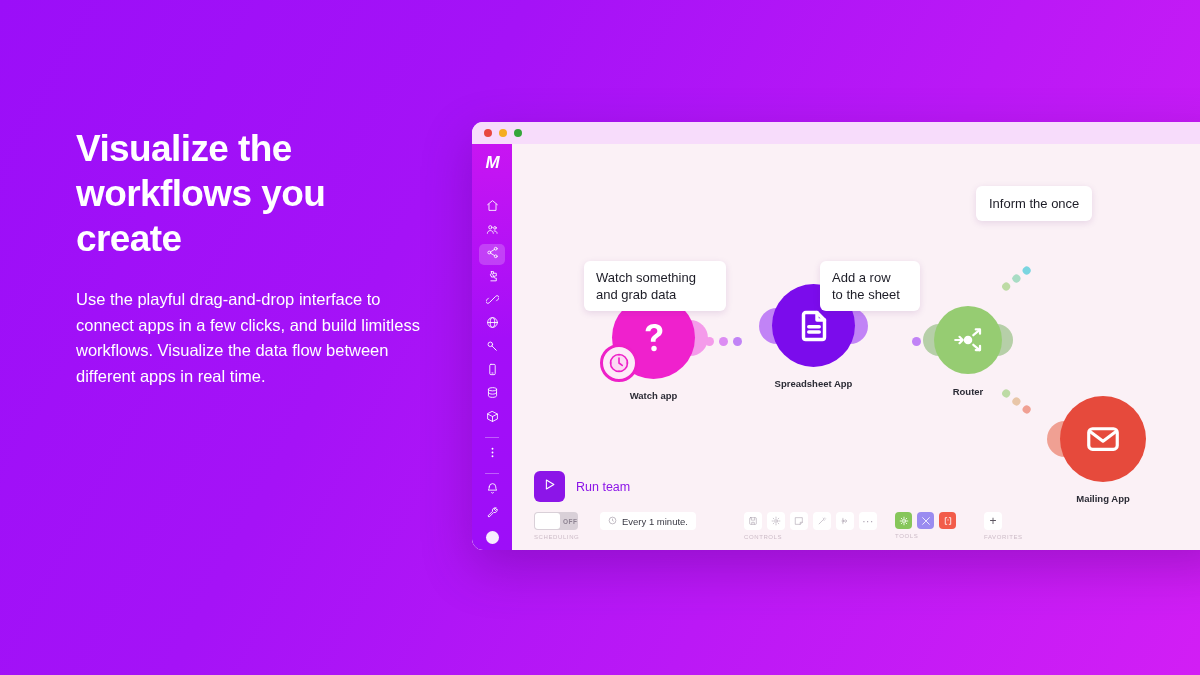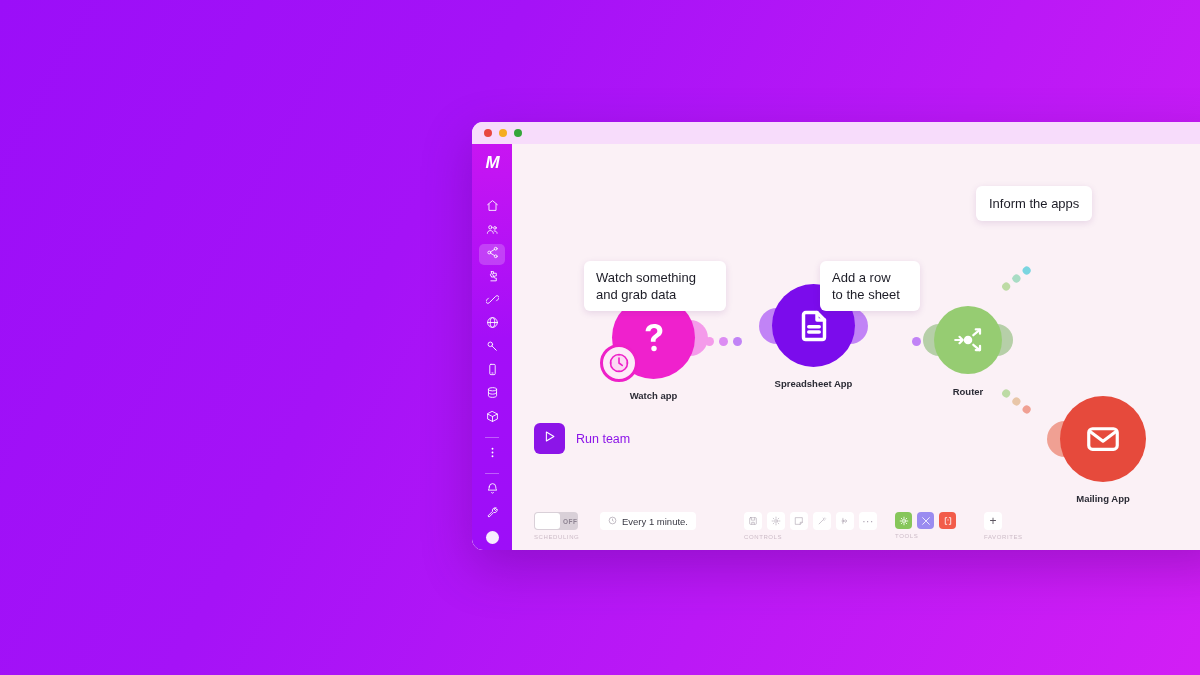--- a/index.html
+++ b/index.html
@@ -95,21 +95,21 @@
   .runrow { display:flex; align-items:center; gap:11px; margin-bottom:10px; }
   .runbtn {
     width:31px; height:31px; border-radius:6px; background:#8c15e8;
     display:flex; align-items:center; justify-content:center;
   }
   .runbtn svg { width:15px; height:15px; stroke:#fff; fill:none; stroke-width:1.7; stroke-linejoin:round;}
   .runtext { font-size:12.5px; color:#8c15e8; }
 
   .ctrlrow { display:flex; align-items:flex-start; gap:0; }
   .group { display:flex; flex-direction:column; }
-  .grouprow { display:flex; align-items:flex-start; gap:5px;margin-top:48px; }
+  .grouprow { display:flex; align-items:flex-start; gap:5px; }
   .glabel { font-size:6px; letter-spacing:.6px; color:#cdbcc8; margin-top:4px; }
 
   .toggle { width:44px; height:18px; border-radius:4px; background:#d9d0d8;
             display:flex; align-items:center; }
   .toggle .knob { width:25px; height:16px; margin-left:1px; background:#fff; border-radius:3px; }
   .toggle .off { font-size:6.5px; color:#8e8392; font-weight:bold; margin-left:3px; letter-spacing:.5px; }
 
   .pill { height:18px; background:#fff; border-radius:4px; display:flex; align-items:center;
           gap:5px; padding:0 8px; font-size:9.5px; color:#3a3a45; }
   .pill svg { width:9px; height:9px; stroke:#8e8392; fill:none; stroke-width:1.4; }
@@ -127,20 +127,22 @@
   .favbtn { width:18px; height:18px; background:#fff; border-radius:4px;
             display:flex; align-items:center; justify-content:center;
             font-size:12px; color:#5b5560; line-height:1; }
 
   .gap-a { width:48px; } .gap-b { width:18px; } .gap-c { width:28px; }
 </style>
 </head>
 <body>
 
 <div class="copy">
+  <h1>Visualize the workflows you create</h1>
+  <p>Use the playful drag-and-drop interface to connect apps in a few clicks, and build limitless workflows. Visualize the data flow between different apps in real time.</p>
 </div>
 
 <div class="window">
 
   <div class="titlebar">
     <span class="dot r"></span>
     <span class="dot y"></span>
     <span class="dot g"></span>
   </div>
 
@@ -274,21 +276,21 @@
       </div>
       <div class="sb-spacer"></div>
     </div>
 
     <div class="canvas">
 
       <div class="tooltip" style="left:308px; top:117px; width:100px;">Add a row
 to the sheet</div>
       <div class="tooltip" style="left:72px; top:117px; width:142px;">Watch something
 and grab data</div>
-      <div class="tooltip" style="left:464px; top:42px; padding:9px 13px;">Inform the apps</div>
+      <div class="tooltip" style="left:464px; top:42px; padding:9px 13px;">Inform the once</div>
 
       <div class="dots-line" style="left:193px; top:193px;">
         <span class="ddot" style="width:9px;height:9px;background:#f49bea;"></span>
         <span class="ddot" style="width:9px;height:9px;background:#dc8cf3;"></span>
         <span class="ddot" style="width:9px;height:9px;background:#c183f6;"></span>
       </div>
 
       <div class="dots-line" style="left:400px; top:193px;">
         <span class="ddot" style="width:9px;height:9px;background:#c183f6;"></span>
         <span class="ddot" style="width:9px;height:9px;background:#bcb0e0;"></span>

